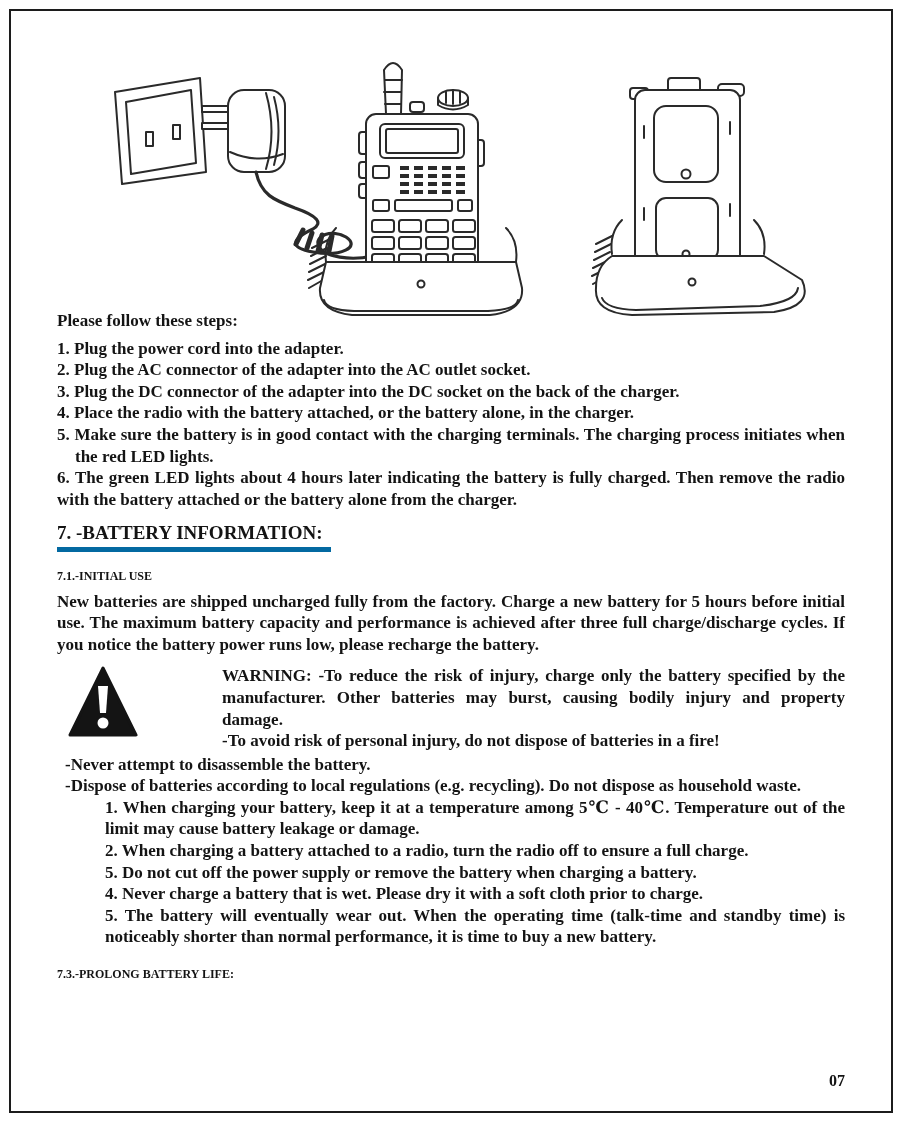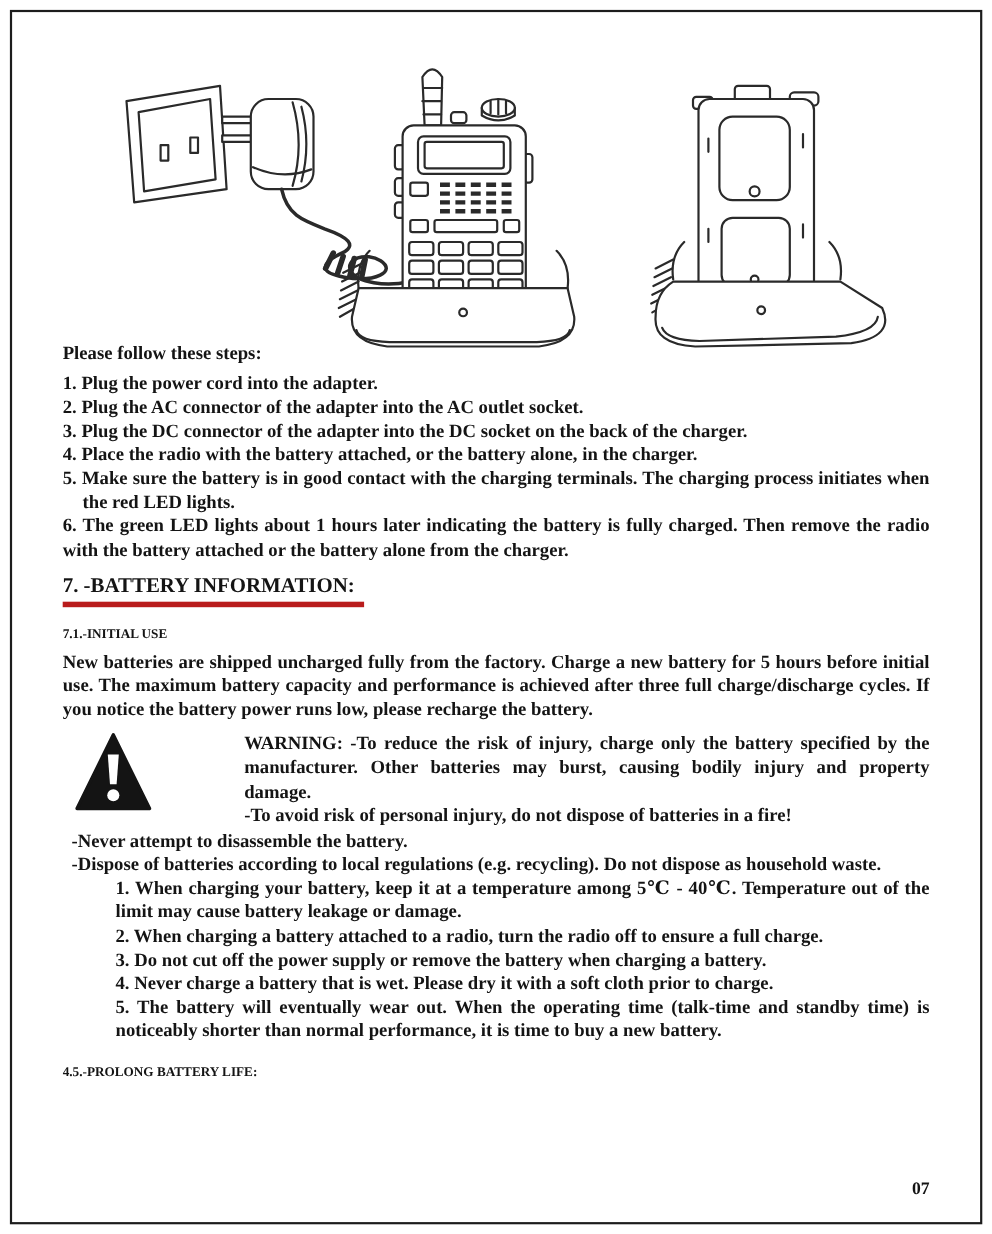--- a/index.html
+++ b/index.html
@@ -11,21 +11,21 @@
   .frame { position:absolute; left:9px; top:9px; right:9px; bottom:9px;
            border:2px solid #1c1c1c; pointer-events:none; }
   .art { position:absolute; left:60px; top:48px; }
   .content { position:absolute; left:57px; top:310px; width:788px;
              font-weight:bold; font-size:17px; line-height:21.6px; }
   .intro { margin:0 0 6px 0; }
   .steps { text-align:justify; }
   .step { margin:0; }
   .hang { padding-left:18px; text-indent:-18px; }
   .sec-title { font-size:19px; margin:12px 0 0 0; }
-  .sec-title span { display:inline-block; border-bottom:5px solid #b91c1c;
+  .sec-title span { display:inline-block; border-bottom:5px solid #0369a1;
                     padding:0 8px 3px 0; }
   .sub-title { font-size:12px; margin:14px 0 3px 0; }
   .para { margin:0; text-align:justify; }
   .warning { display:flex; margin-top:10px;justify-content:center; }
   .warning-iconcol { flex:none; width:165px; box-sizing:border-box; padding-left:11px; }
   .warning-text { flex:1; text-align:justify; }
   .warning-text p { margin:0; }
   .warn-notes { margin:2px 0 0 8px; }
   .warn-notes p { margin:0; text-align:justify; }
   .tips { text-align:justify;margin-left:48px; }
@@ -147,21 +147,21 @@
 <div class="content">
 
   <p class="intro">Please follow these steps:</p>
 
   <div class="steps">
     <p class="step hang">1. Plug the power cord into the adapter.</p>
     <p class="step hang">2. Plug the AC connector of the adapter into the AC outlet socket.</p>
     <p class="step hang">3. Plug the DC connector of the adapter into the DC socket on the back of the charger.</p>
     <p class="step hang">4. Place the radio with the battery attached, or the battery alone, in the charger.</p>
     <p class="step hang">5. Make sure the battery is in good contact with the charging terminals. The charging process initiates when the red LED lights.</p>
-    <p class="step">6. The green LED lights about 1 hours later indicating the battery is fully charged. Then remove the radio with the battery attached or the battery alone from the charger.</p>
+    <p class="step">6. The green LED lights about 4 hours later indicating the battery is fully charged. Then remove the radio with the battery attached or the battery alone from the charger.</p>
   </div>
 
   <h2 class="sec-title">
     <span>7. -BATTERY INFORMATION:</span>
   </h2>
 
   <h3 class="sub-title">7.1.-INITIAL USE</h3>
   <p class="para">New batteries are shipped uncharged fully from the factory. Charge a new battery for 5 hours before initial use. The maximum battery capacity and performance is achieved after three full charge/discharge cycles. If you notice the battery power runs low, please recharge the battery.</p>
 
   <div class="warning">
@@ -179,22 +179,22 @@
   </div>
 
   <div class="warn-notes">
     <p>-Never attempt to disassemble the battery.</p>
     <p>-Dispose of batteries according to local regulations (e.g. recycling). Do not dispose as household waste.</p>
   </div>
 
   <div class="tips">
     <p class="tip">1. When charging your battery, keep it at a temperature among 5℃ - 40℃. Temperature out of the limit may cause battery leakage or damage.</p>
     <p class="tip">2. When charging a battery attached to a radio, turn the radio off to ensure a full charge.</p>
-    <p class="tip">3. Do not cut off the power supply or remove the battery when charging a battery.</p>
+    <p class="tip">5. Do not cut off the power supply or remove the battery when charging a battery.</p>
     <p class="tip">4. Never charge a battery that is wet. Please dry it with a soft cloth prior to charge.</p>
     <p class="tip">5. The battery will eventually wear out. When the operating time (talk-time and standby time) is noticeably shorter than normal performance, it is time to buy a new battery.</p>
   </div>
 
-  <h3 class="sub-title" style="margin-top:16px">4.5.-PROLONG BATTERY LIFE:</h3>
+  <h3 class="sub-title" style="margin-top:16px">7.3.-PROLONG BATTERY LIFE:</h3>
 
 </div>
 
 <div class="page-num">07</div>
 
 </body></html>

